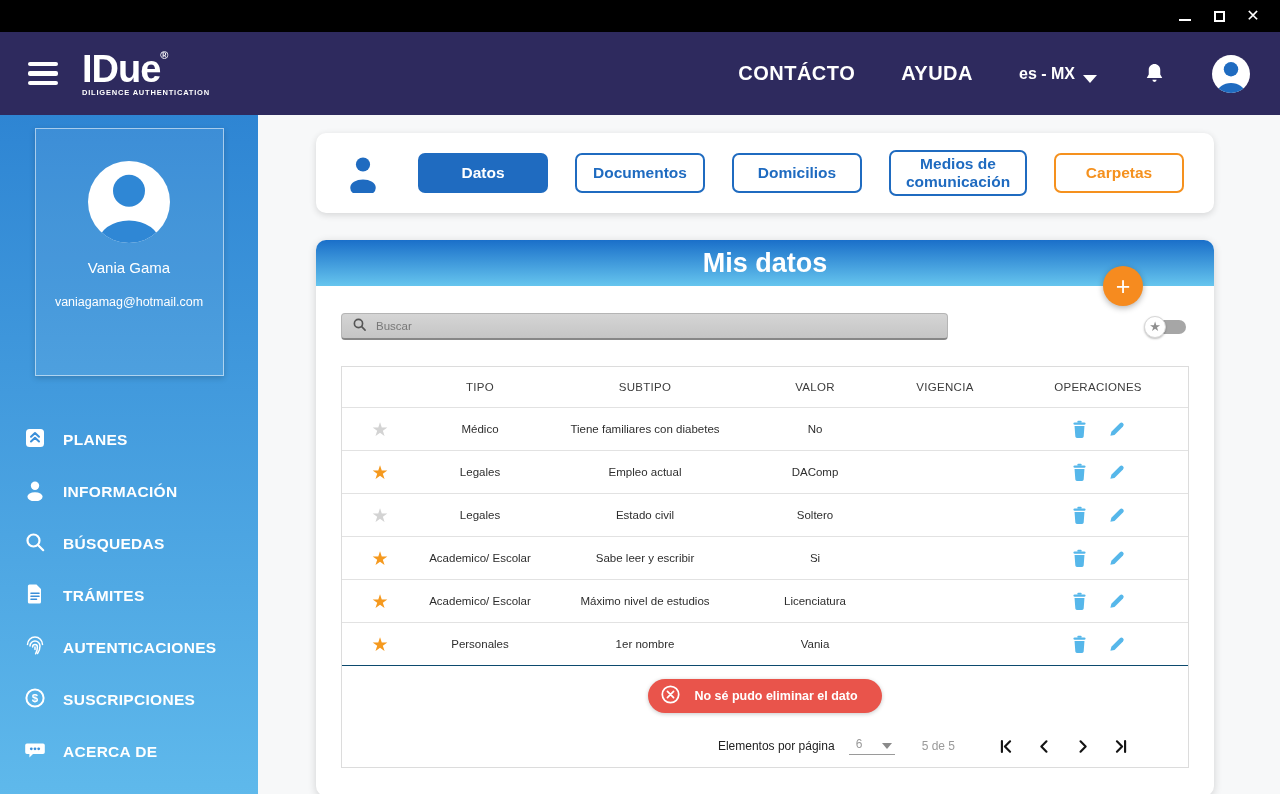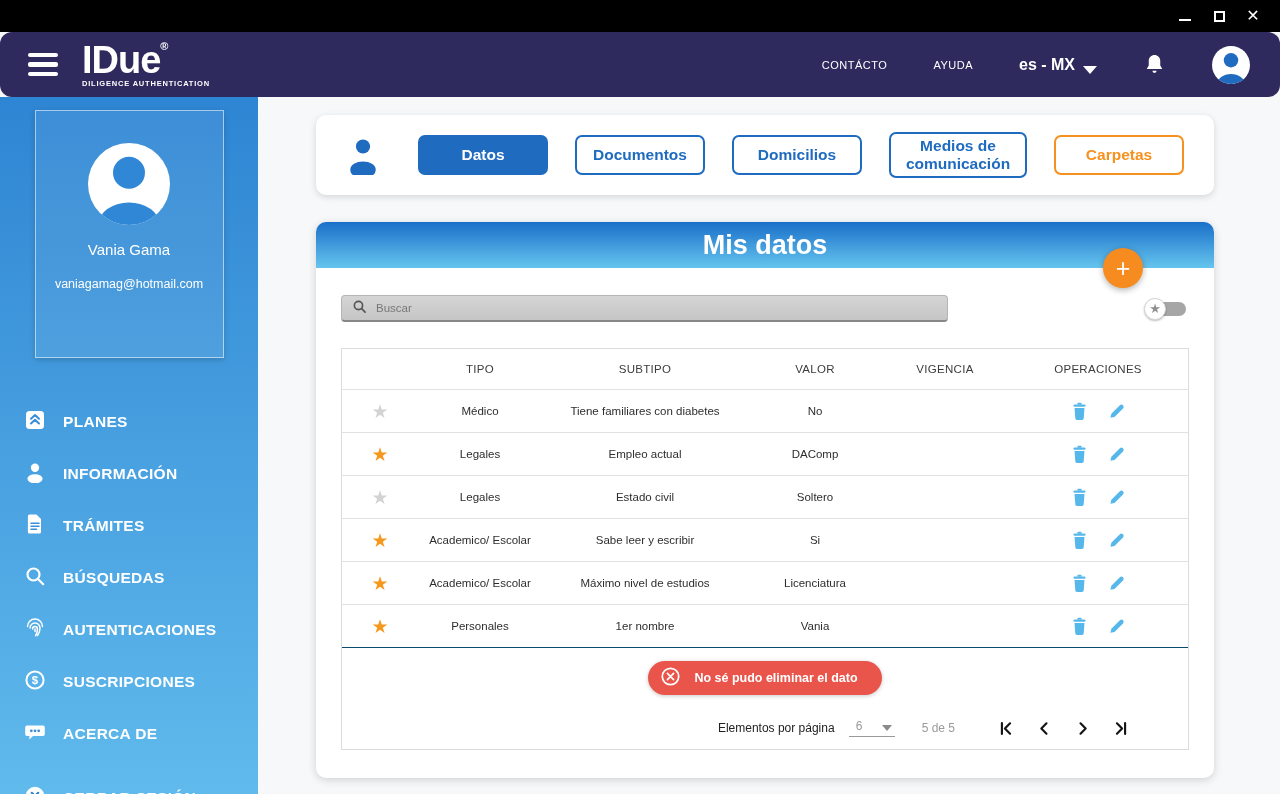--- a/index.html
+++ b/index.html
@@ -7,29 +7,29 @@
   body { font-family:"Liberation Sans", sans-serif; background:#f7f8f9; }
 
   
   .titlebar { height:32px; background:#000; display:flex; justify-content:flex-end; align-items:center; padding-right:10px; }
   .win-btn { width:34px; height:26px; display:flex; align-items:center; justify-content:center; cursor:pointer; }
   .glyph-min { width:12px; height:2px; background:#fff; margin-top:8px; }
   .glyph-max { width:11px; height:11px; border:2px solid #fff; }
   .glyph-close { color:#fff; font-size:16px; line-height:1; }
 
   
-  .app-header { height:65px; background:#2e2a5e; display:flex; align-items:center; padding:0 30px 0 28px; color:#fff;border-radius:12px; }
+  .app-header { height:83px; background:#2e2a5e; display:flex; align-items:center; padding:0 30px 0 28px; color:#fff; }
   .hamburger { display:flex; flex-direction:column; gap:5px; cursor:pointer; margin-right:24px; }
   .hamburger div { width:30px; height:4.5px; background:#fff; border-radius:2px; }
   .logo { display:flex; flex-direction:column; line-height:1; }
   .logo-main { font-size:38px; font-weight:bold; letter-spacing:-1px; }
   .logo-main sup { font-size:11px; vertical-align:top; }
   .logo-sub { font-size:7.5px; letter-spacing:.8px; margin-top:1px; font-weight:bold; }
   .header-right { margin-left:auto; display:flex; align-items:center; gap:46px; }
-  .hnav { font-size:11px; font-weight:normal; letter-spacing:.5px; cursor:pointer; }
+  .hnav { font-size:20px; font-weight:bold; letter-spacing:.5px; cursor:pointer; }
   .lang { display:flex; align-items:flex-end; gap:8px; font-size:16px; font-weight:bold; cursor:pointer; }
   .caret-down { width:0; height:0; border-left:7px solid transparent; border-right:7px solid transparent; border-top:8px solid #fff; }
   .bell { cursor:pointer; display:flex; }
   .avatar { width:38px; height:38px; border-radius:50%; overflow:hidden; background:#fff; cursor:pointer; }
 
   
   .app-body { display:flex; height:697px; }
   .sidebar { width:258px; background:linear-gradient(180deg,#2e85d3 0%,#60baec 100%); flex-shrink:0; }
   .user-card { margin:13px auto 0; width:189px; height:248px; background:rgba(255,255,255,.07);
     border:1px solid rgba(255,255,255,.55); box-shadow:0 2px 6px rgba(0,0,0,.18);
@@ -170,32 +170,32 @@
         <span>PLANES</span>
       </div>
       <div class="menu-item">
         <span><svg width="22" height="22" viewBox="0 0 22 22">
               <circle cx="11" cy="6.7" r="4.2" fill="#fff"></circle>
               <ellipse cx="11" cy="17.8" rx="7.6" ry="4.6" fill="#fff"></ellipse>
             </svg></span>
         <span>INFORMACIÓN</span>
       </div>
       <div class="menu-item">
-        <span><svg width="22" height="22" viewBox="0 0 22 22">
-              <path d="M5.5 1.5h7l4.5 4.5v13a1.6 1.6 0 0 1-1.6 1.6H5.5a1.6 1.6 0 0 1-1.6-1.6V3.1a1.6 1.6 0 0 1 1.6-1.6z" fill="#fff"></path>
-              <path d="M7 10.2h8M7 13.2h8M7 16.2h5.5" stroke="#3b8fd9" stroke-width="1.6" stroke-linecap="round"></path>
-            </svg></span>
-        <span>TRÁMITES</span>
-      </div>
-      <div class="menu-item">
         <span><svg width="22" height="22" viewBox="0 0 22 22" fill="none" stroke="#fff" stroke-width="2.2" stroke-linecap="round">
               <circle cx="9.5" cy="9.5" r="6"></circle>
               <path d="M14.2 14.2l5 5"></path>
             </svg></span>
         <span>BÚSQUEDAS</span>
+      </div>
+      <div class="menu-item">
+        <span><svg width="22" height="22" viewBox="0 0 22 22">
+              <path d="M5.5 1.5h7l4.5 4.5v13a1.6 1.6 0 0 1-1.6 1.6H5.5a1.6 1.6 0 0 1-1.6-1.6V3.1a1.6 1.6 0 0 1 1.6-1.6z" fill="#fff"></path>
+              <path d="M7 10.2h8M7 13.2h8M7 16.2h5.5" stroke="#3b8fd9" stroke-width="1.6" stroke-linecap="round"></path>
+            </svg></span>
+        <span>TRÁMITES</span>
       </div>
       <div class="menu-item">
         <span><svg width="22" height="22" viewBox="0 0 22 22" fill="none" stroke="#fff" stroke-width="1.5" stroke-linecap="round">
               <path d="M3.5 9.5a7.5 7.5 0 0 1 15 0"></path>
               <path d="M6 11a5 5 0 0 1 10 0c0 3-1 5.5-2.5 7.5"></path>
               <path d="M8.6 12a2.4 2.4 0 0 1 4.8 0c0 2.6-.6 4.8-1.8 6.8"></path>
               <path d="M11 12v2.5"></path>
             </svg></span>
         <span>AUTENTICACIONES</span>
       </div>

